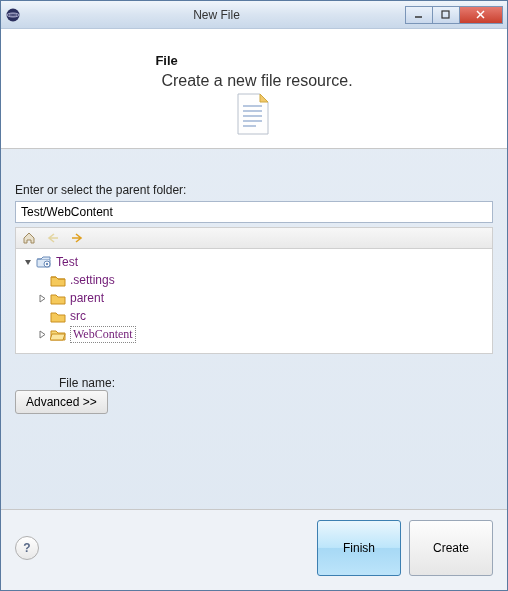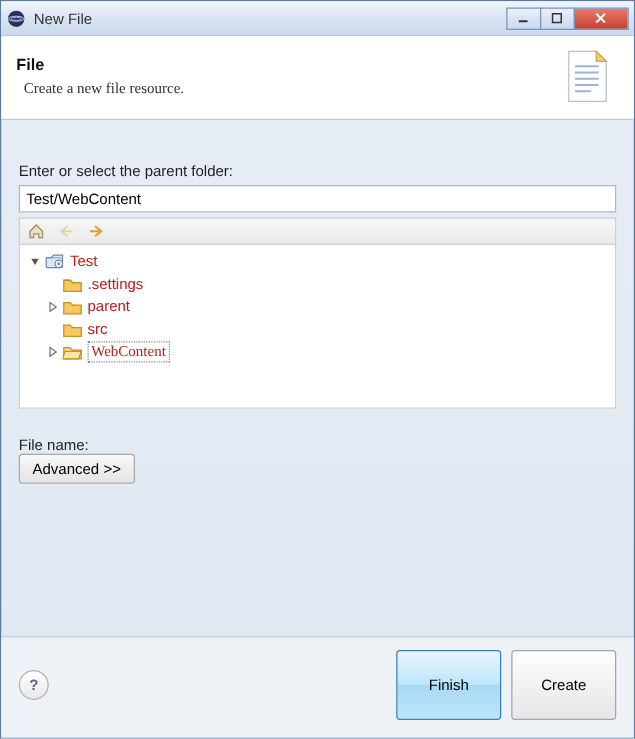--- a/index.html
+++ b/index.html
@@ -15,42 +15,42 @@
     height: 28px;
     background: linear-gradient(to bottom, #f0f5fb 0%, #d9e4f1 50%, #c9d8ea 100%);
     border-bottom: 1px solid #b8c8dc;
     display: flex; align-items: center;
     padding: 0 4px;
   }
   .titlebar .app-icon {
     width: 16px; height: 16px; margin-right: 6px;
     display: flex; align-items: center; justify-content: center;
   }
-  .titlebar .title { flex: 1; color: #333; }
+  .titlebar .title { flex: 1; color: #333; text-align: center; }
   .win-btns { display: flex; gap: 0; }
   .win-btn {
     width: 28px; height: 18px;
     border: 1px solid #7a95b8;
     background: linear-gradient(to bottom, #eaf1fa, #c9d8ec);
     margin-left: -1px;
     display: flex; align-items: center; justify-content: center;
     font-size: 10px;
   }
   .win-btn.close { background: linear-gradient(to bottom, #e67a6f, #c9402e); color: #fff; width: 44px; }
   .win-btn svg { display: block; }
 
   .banner {
     background: #fff;
     border-bottom: 1px solid #c8c8c8;
-    padding: 8px 12px 10px 12px;
-    display: flex; align-items: center;
+    padding: 24px 12px 10px 12px;
+    display: flex; align-items: center; flex-direction: column;
   }
   .banner-text { flex: 1; }
   .banner-title { font-weight: bold; font-size: 13px; color: #111; margin-bottom: 4px; }
-  .banner-sub { color: #333; margin-left: 6px; font-size: 12px; font-family: Liberation Serif, serif; }
+  .banner-sub { color: #333; margin-left: 6px; font-size: 16px; }
   .banner-icon {
     width: 48px; height: 48px;
     display: flex; align-items: center; justify-content: center;
   }
 
   .content {
     flex: 1;
     padding: 34px 14px 0 14px;
     display: flex; flex-direction: column;
     overflow: hidden;
@@ -91,32 +91,32 @@
     width: 12px; height: 12px;
     display: inline-flex; align-items: center; justify-content: center;
     margin-right: 2px;
     color: #666;
   }
   .twisty.spacer { visibility: hidden; }
   .node-icon {
     width: 16px; height: 16px; margin-right: 4px;
     display: inline-flex; align-items: center; justify-content: center;
   }
-  .tree-label { color: #b91c1c; }
+  .tree-label { color: #701a75; }
   .tree-row.selected .tree-label {
     background: #fff;
     border: 1px dotted #888;
     padding: 0 2px;
     font-family: Liberation Serif, serif;
   }
   .indent1 { padding-left: 18px; }
 
   .filename-row {
     display: flex; align-items: center;
-    margin-top: 22px; gap: 6px;
+    margin-top: 22px; gap: 6px; margin-left: 44px;
   }
   .filename-row .textinput { flex: 1; }
 
   .adv-btn {
     margin-top: 0;
     border: 1px solid #a9a9a9;
     background: linear-gradient(to bottom, #f8f8f8, #e4e4e4);
     padding: 4px 10px;
     font: inherit;
     border-radius: 3px;

